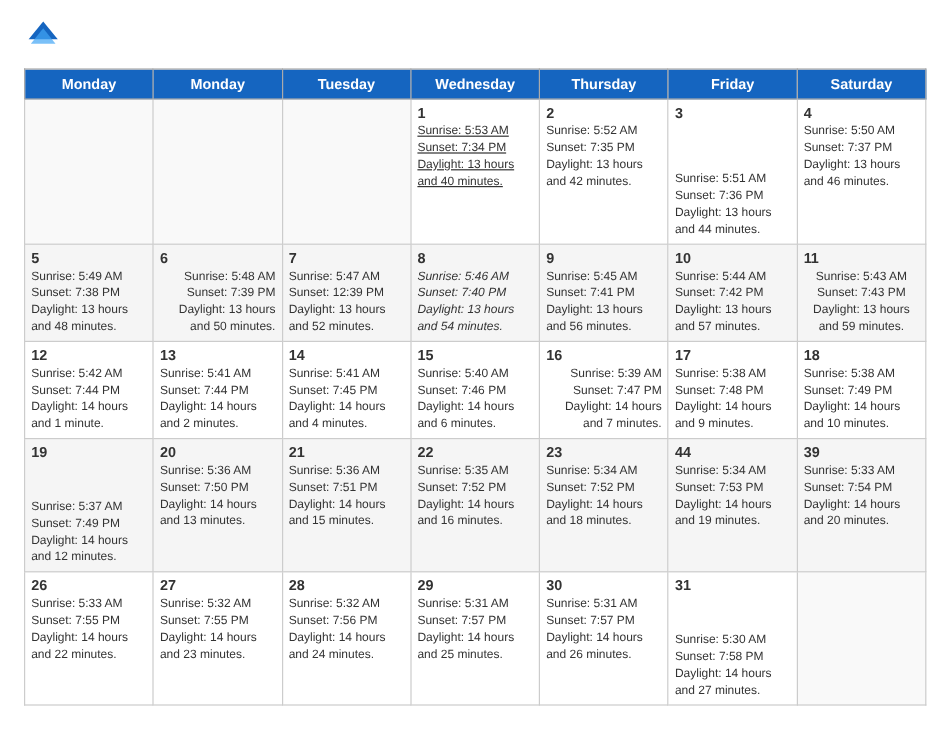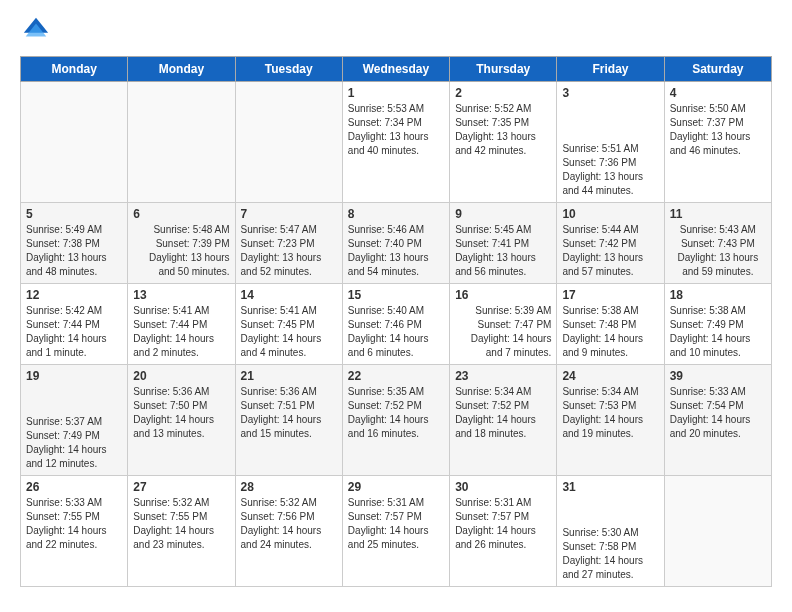--- a/index.html
+++ b/index.html
@@ -121,21 +121,21 @@
         <th>Saturday</th>
       </tr>
   </thead>
   <tbody>
   <tr>
         <td class="empty-cell"></td>
         <td class="empty-cell"></td>
         <td class="empty-cell"></td>
         <td>
           <div class="day-number">1</div>
-          <div class="day-info" style="white-space: pre-line;">Sunrise: 5:53 AM
+          <div class="day-info" style="white-space: pre-line; text-decoration: underline;">Sunrise: 5:53 AM
 Sunset: 7:34 PM
 Daylight: 13 hours and 40 minutes.</div>
         </td>
         <td>
           <div class="day-number">2</div>
           <div class="day-info" style="white-space: pre-line;">Sunrise: 5:52 AM
 Sunset: 7:35 PM
 Daylight: 13 hours and 42 minutes.</div>
         </td>
         <td>
@@ -160,26 +160,26 @@
         </td>
         <td>
           <div class="day-number">6</div>
           <div class="day-info" style="white-space: pre-line; text-align: right;">Sunrise: 5:48 AM
 Sunset: 7:39 PM
 Daylight: 13 hours and 50 minutes.</div>
         </td>
         <td>
           <div class="day-number">7</div>
           <div class="day-info" style="white-space: pre-line;">Sunrise: 5:47 AM
-Sunset: 7:23 PM
+Sunset: 12:39 PM
 Daylight: 13 hours and 52 minutes.</div>
         </td>
         <td>
           <div class="day-number">8</div>
-          <div class="day-info" style="white-space: pre-line;">Sunrise: 5:46 AM
+          <div class="day-info" style="white-space: pre-line; font-style: italic;">Sunrise: 5:46 AM
 Sunset: 7:40 PM
 Daylight: 13 hours and 54 minutes.</div>
         </td>
         <td>
           <div class="day-number">9</div>
           <div class="day-info" style="white-space: pre-line;">Sunrise: 5:45 AM
 Sunset: 7:41 PM
 Daylight: 13 hours and 56 minutes.</div>
         </td>
         <td>
@@ -264,21 +264,21 @@
 Sunset: 7:52 PM
 Daylight: 14 hours and 16 minutes.</div>
         </td>
         <td>
           <div class="day-number">23</div>
           <div class="day-info" style="white-space: pre-line;">Sunrise: 5:34 AM
 Sunset: 7:52 PM
 Daylight: 14 hours and 18 minutes.</div>
         </td>
         <td>
-          <div class="day-number">24</div>
+          <div class="day-number">44</div>
           <div class="day-info" style="white-space: pre-line;">Sunrise: 5:34 AM
 Sunset: 7:53 PM
 Daylight: 14 hours and 19 minutes.</div>
         </td>
         <td>
           <div class="day-number">39</div>
           <div class="day-info" style="white-space: pre-line;">Sunrise: 5:33 AM
 Sunset: 7:54 PM
 Daylight: 14 hours and 20 minutes.</div>
         </td>

